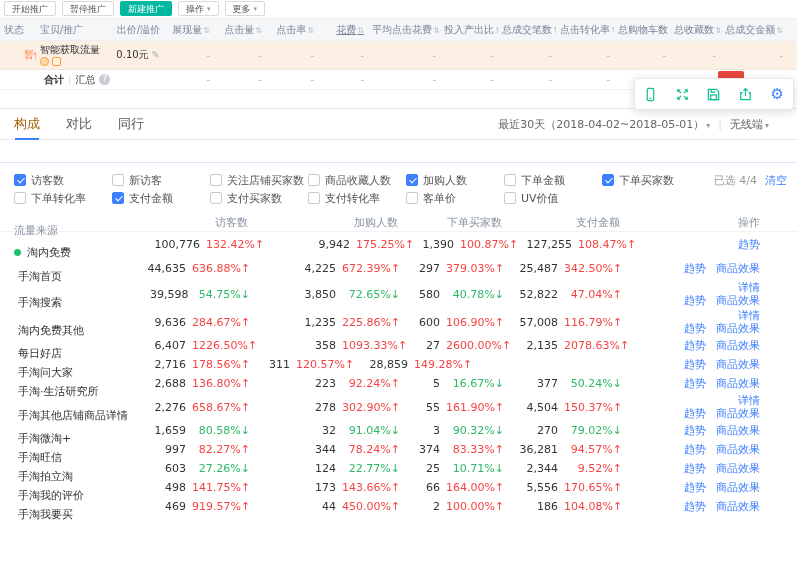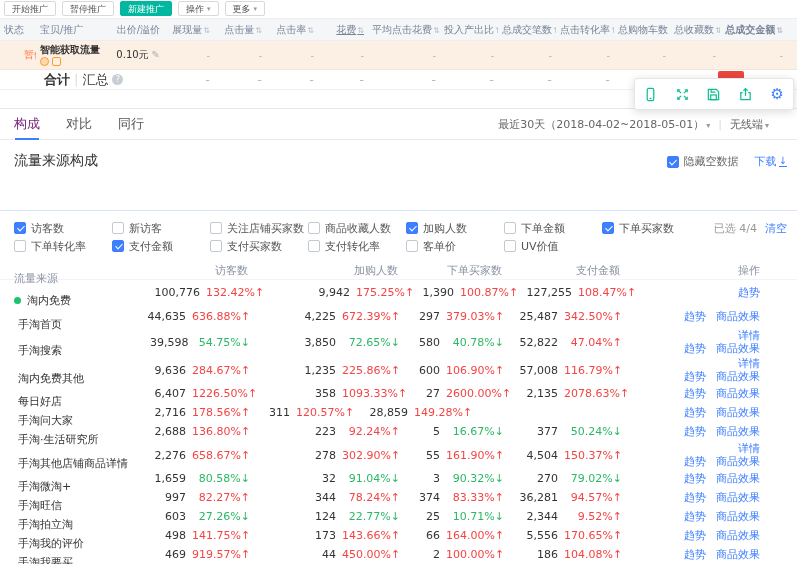--- a/index.html
+++ b/index.html
@@ -19,27 +19,27 @@
   .campaign-table{position:absolute;top:18px;left:0;width:797px;}
   .ct-header{display:flex;height:21px;align-items:center;background:#f4f6f8;
              border-top:1px solid #ebedf0;border-bottom:1px solid #ebedf0;color:#7a8499;font-size:10px;}
   .ct-cell{flex:none;padding:0 4px;box-sizing:border-box;white-space:nowrap;overflow:hidden;}
   .ct-cell.num{text-align:right;}
   .sort{font-size:8px;color:#b8bfcc;margin-left:1px;}
   .ct-row{display:flex;height:28px;align-items:center;background:#fcefe3;font-size:10px;
           border-bottom:1px solid #f3e6d8;}
   .status-txt{color:#ff7a45;}
   .prod{display:flex;flex-direction:column;justify-content:center;gap:2px;}
-  .prod-name{line-height:11px;font-weight:bold;}
+  .prod-name{line-height:11px;}
   .prod-tags{display:flex;gap:3px;}
   .tag-sq{width:9px;height:9px;border:1px solid #ff9a2e;background:#fff1e2;border-radius:2px;box-sizing:border-box;}
   .tag-ci{width:9px;height:9px;border:1px solid #ff9a2e;background:#ffd9ad;border-radius:50%;box-sizing:border-box;}
   .pencil{color:#b0b0b0;margin-left:3px;font-size:10px;cursor:pointer;}
   .dash{color:#bbb;}
-  .ct-summary{display:flex;height:19px;align-items:center;font-size:13px;border-bottom:1px solid #f0f0f0;}
+  .ct-summary{display:flex;height:19px;align-items:center;font-size:10px;border-bottom:1px solid #f0f0f0;}
   .sum-label{flex:none;width:164px;box-sizing:border-box;padding-left:44px;display:flex;align-items:center;gap:4px;}
   .sum-label b{font-weight:bold;color:#333;}
   .sum-sep{color:#ddd;}
   .qmark{display:inline-block;width:11px;height:11px;border-radius:50%;background:#c9ced6;color:#fff;
          font-size:8px;line-height:11px;text-align:center;}
   .qmark::after{content:"?";}
 
   .red-badge{position:absolute;left:718px;top:71px;width:26px;height:13px;background:#e8483f;border-radius:2px;}
 
   
@@ -48,21 +48,21 @@
                  display:flex;align-items:center;justify-content:space-around;z-index:6;}
   .ft-ic{width:18px;height:18px;color:#0cbf8f;display:flex;align-items:center;justify-content:center;cursor:pointer;}
   .ft-ic svg{display:block;}
   .ft-ic.blue{color:#3d7fff;font-size:15px;line-height:15px;}
 
   
   .panel{position:absolute;top:108px;left:0;width:797px;height:456px;border-top:1px solid #e4e7ea;background:#fff;}
   .tabbar{position:relative;height:30px;border-bottom:1px solid #e8eaed;}
   .tabs{display:flex;gap:26px;padding-left:14px;height:30px;align-items:center;}
   .tab{font-size:13px;color:#555;height:30px;line-height:29px;position:relative;cursor:pointer;white-space:nowrap;}
-  .tab.active{color:#701a75;}
+  .tab.active{color:#a16207;}
   .tab.active::after{content:"";position:absolute;left:1px;right:1px;bottom:-1px;height:2px;background:#3d7fff;}
   .range{position:absolute;right:28px;top:0;height:30px;display:flex;align-items:center;gap:8px;color:#666;font-size:11px;}
   .range .sep{color:#ddd;}
   .caret-s{font-size:8px;color:#999;margin-left:2px;}
 
   .section-head{position:relative;height:36px;padding:12px 10px 0 14px;box-sizing:content-box;}
   .sec-title{font-size:14px;color:#333;}
   .sec-right{position:absolute;right:10px;top:14px;display:flex;gap:16px;align-items:center;font-size:11px;color:#666;}
   .sec-right label{display:flex;align-items:center;gap:5px;cursor:pointer;}
   .dl{color:#3d7fff;cursor:pointer;display:flex;align-items:center;gap:2px;}
@@ -125,21 +125,21 @@
         <span class="ct-cell num" style="width: 50px;">展现量<span class="sort">⇅</span></span>
         <span class="ct-cell num" style="width: 52px;">点击量<span class="sort">⇅</span></span>
         <span class="ct-cell num" style="width: 52px;">点击率<span class="sort">⇅</span></span>
         <span class="ct-cell num" style="width: 50px; text-decoration: underline;">花费<span class="sort">⇅</span></span>
         <span class="ct-cell num" style="width: 72px;">平均点击花费<span class="sort">⇅</span></span>
         <span class="ct-cell num" style="width: 58px;">投入产出比<span class="sort">⇅</span></span>
         <span class="ct-cell num" style="width: 58px;">总成交笔数<span class="sort">⇅</span></span>
         <span class="ct-cell num" style="width: 58px;">点击转化率<span class="sort">⇅</span></span>
         <span class="ct-cell num" style="width: 56px;">总购物车数<span class="sort">⇅</span></span>
         <span class="ct-cell num" style="width: 50px;">总收藏数<span class="sort">⇅</span></span>
-        <span class="ct-cell num" style="width: 67px; font-weight: bold;">总成交金额<span class="sort">⇅</span></span>
+        <span class="ct-cell num" style="width: 67px;">总成交金额<span class="sort">⇅</span></span>
       </div>
     <div class="ct-row">
         <span class="ct-cell" style="width: 36px; padding-left: 24px;"><span class="status-txt">暂停</span></span>
         <span class="ct-cell" style="width: 70px;">
           <span class="prod">
             <span class="prod-name">智能获取流量</span>
             <span class="prod-tags">
               <span class="tag-ci"></span>
               <span class="tag-sq"></span>
             </span>
@@ -222,33 +222,20 @@
         <span>
           <span>最近30天（2018-04-02~2018-05-01）</span><span class="caret-s">▾</span>
         </span>
         <span class="sep">|</span>
         <span>
           <span>无线端</span><span class="caret-s">▾</span>
         </span>
       </div>
     </div>
 
-    <div class="section-head">
-      <span class="sec-title">流量来源构成</span>
-      <span class="sec-right">
-        <label>
-          <span class="cb on"></span>
-          <span>隐藏空数据</span>
-        </label>
-        <span class="dl">
-          <span>下载</span>
-          <span class="dl-ic">↓</span>
-        </span>
-      </span>
-    </div>
 
     <div class="metrics">
       <div class="m-row" id="mrow1">
           <label class="m-item">
             <span class="cb on"></span>
             <span>访客数</span>
           </label>
           <label class="m-item">
             <span class="cb"></span>
             <span>新访客</span>

